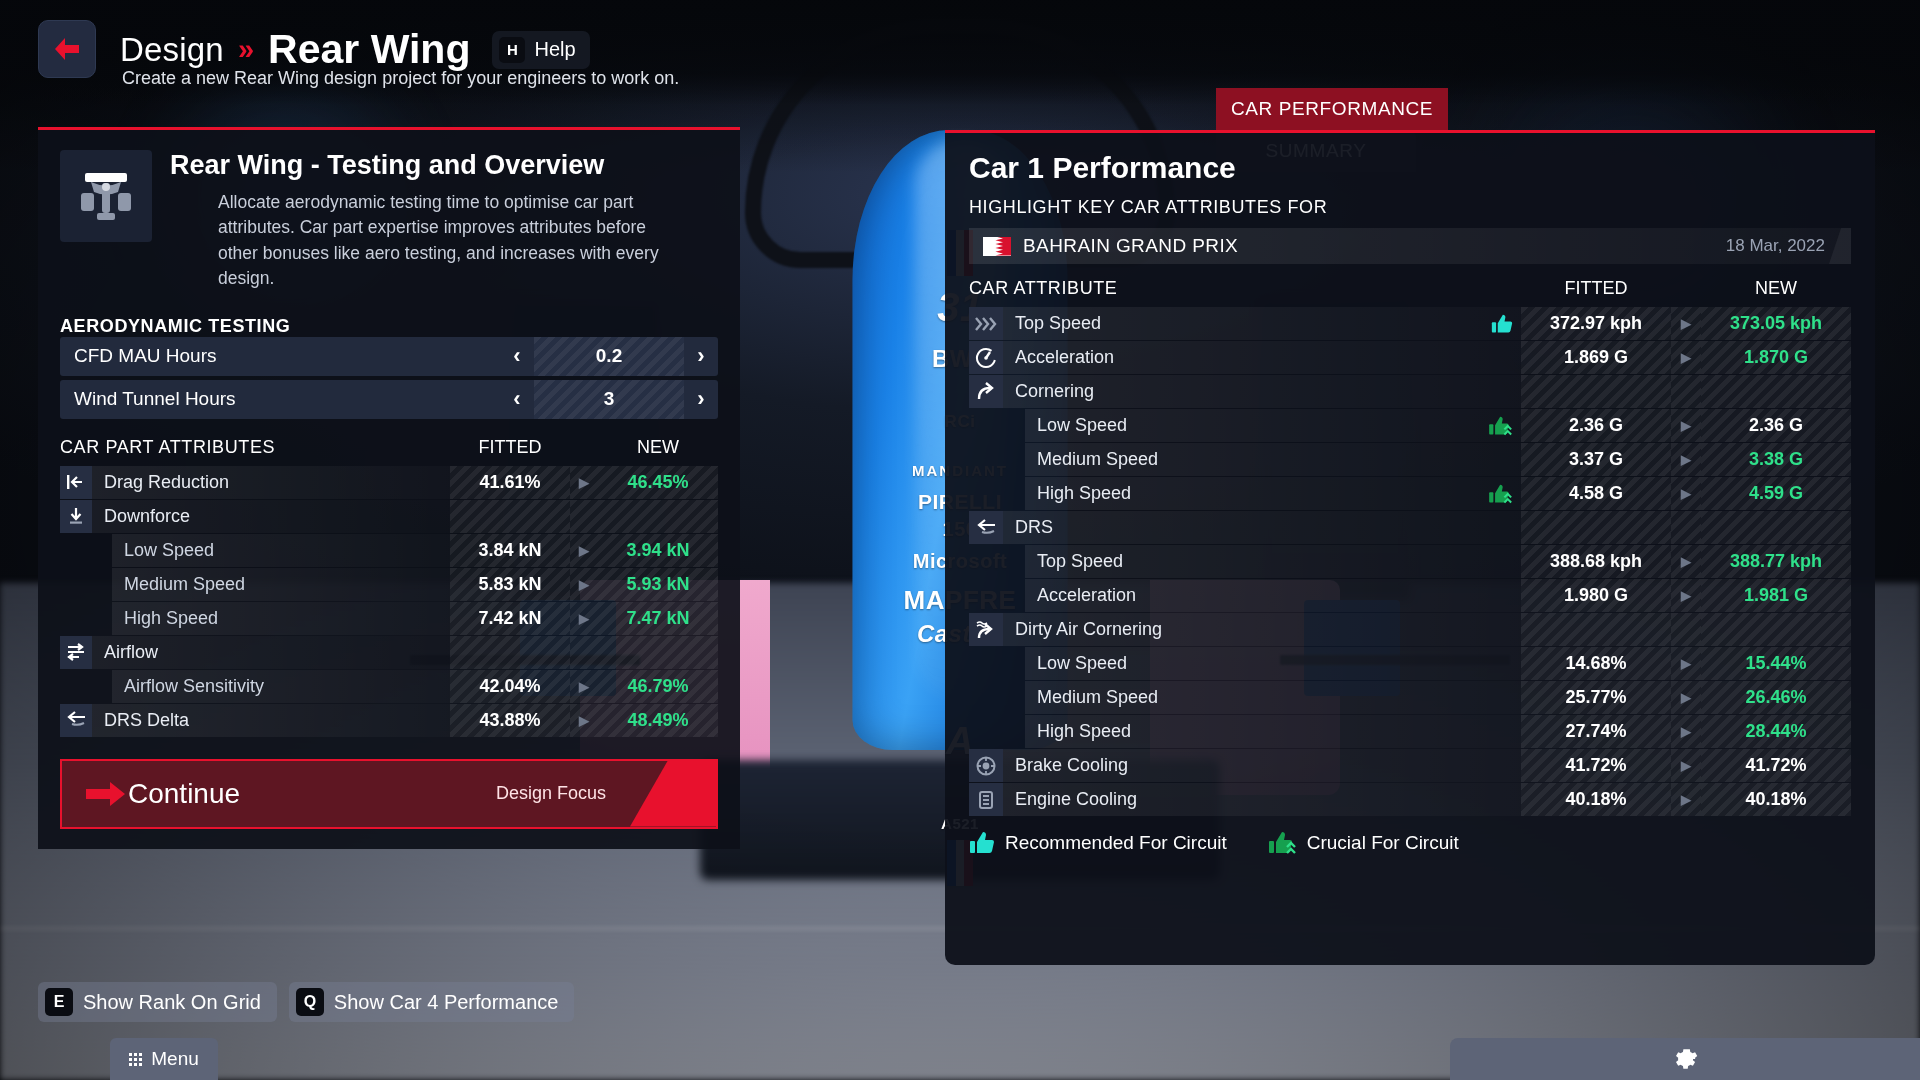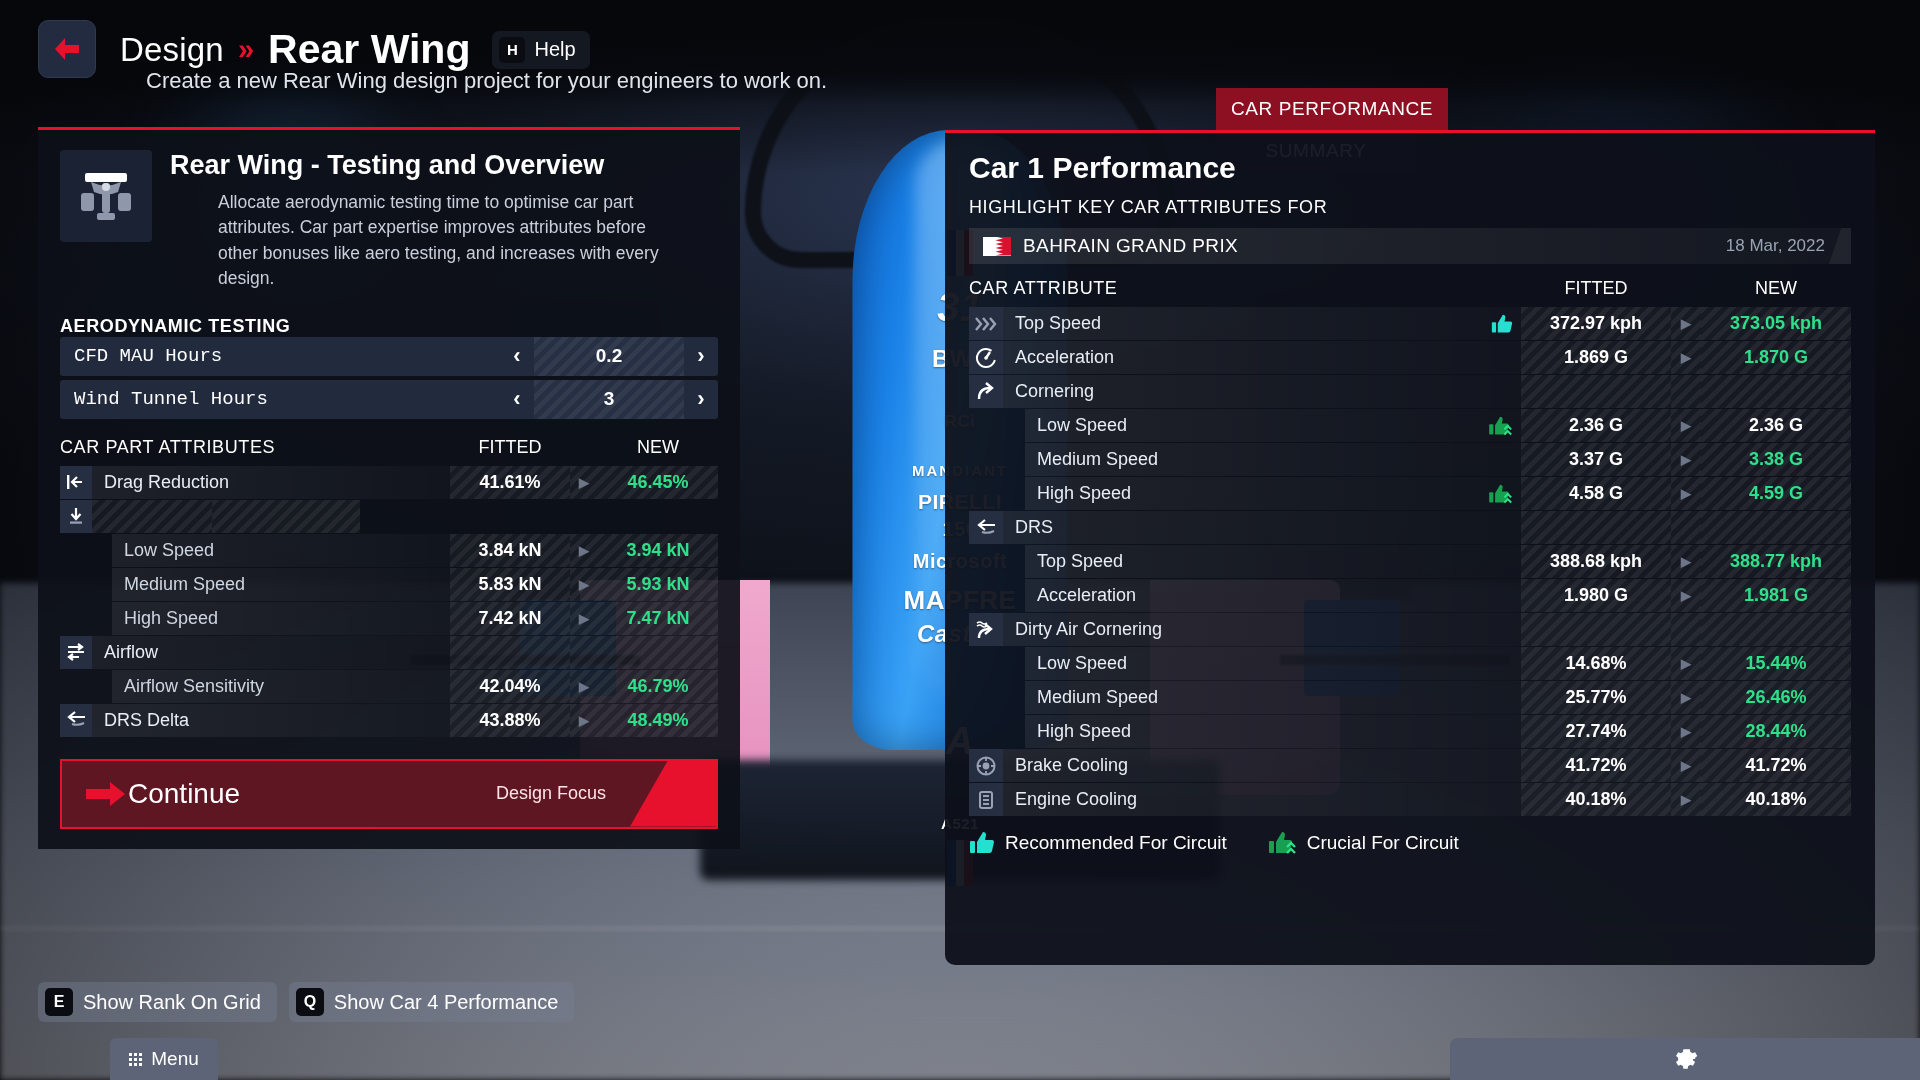--- a/index.html
+++ b/index.html
@@ -110,41 +110,41 @@
   }
   .title-row { position:absolute; left: 120px; top: 26px; display:flex; align-items:center; gap: 14px; }
   .t-main { font-size: 33px; color:#fff; font-weight: 400; letter-spacing:.2px; }
   .t-sep { color:#e8112d; font-size: 29px; font-weight: 700; }
   .t-sub-main { font-size: 41px; color:#fff; font-weight: 700; }
   .help-pill { display:flex; align-items:center; gap:9px; background: rgba(22,26,36,.92);
     border-radius: 7px; padding: 6px 14px 6px 7px; margin-left: 8px; }
   .key-box { display:inline-flex; align-items:center; justify-content:center; min-width: 26px; height: 26px;
     background:#0a0c12; border-radius: 5px; color:#fff; font-size: 15px; font-weight:700; padding: 0 6px; }
   .help-txt { color:#fff; font-size: 20px; }
-  .subtitle { position:absolute; left: 122px; top: 68px; color:#dfe3ea; font-size: 22px; margin-left: 24px; }
+  .subtitle { position:absolute; left: 122px; top: 68px; color:#dfe3ea; font-size: 18px; }
 
   
   .left-panel {
     position:absolute; left: 38px; top: 127px; width: 702px;
     background: rgba(13,16,25,.93);
     border-top: 3px solid #e8112d;
   }
   .lp-head { display:flex; gap: 18px; padding: 20px 22px 8px 22px; }
   .lp-icon { width: 92px; height: 92px; background:#1b2233; border-radius: 4px;
     display:flex; align-items:center; justify-content:center; flex: 0 0 auto; }
   .lp-title { color:#fff; font-size: 27px; font-weight:700; margin-bottom: 9px; }
   .lp-desc { color:#c9cfdb; font-size: 17.5px; line-height: 1.45; max-width: 470px; margin-left: 48px; }
 
   .sec-label { color:#fff; font-size: 18px; letter-spacing:.6px; font-weight:700; padding: 16px 22px 0 22px; }
 
   .stepper-row {
     display:flex; align-items:center; height: 39px; margin: 0 22px 4px 22px;
     background: #222a3d; border-radius: 3px; overflow:hidden;
   }
-  .stepper-label { flex: 1; color:#fff; font-size: 19px; padding-left: 14px; font-family: Liberation Mono, monospace; }
+  .stepper-label { flex: 1; color:#fff; font-size: 19px; padding-left: 14px; }
   .chev { width: 34px; display:flex; align-items:center; justify-content:center; color:#fff; font-size: 22px; font-weight:700; }
   .stepper-val {
     width: 150px; height: 100%; display:flex; align-items:center; justify-content:center;
     color:#fff; font-size: 19px; font-weight:700;
     background-image: repeating-linear-gradient(135deg, rgba(255,255,255,.055) 0 5px, rgba(255,255,255,0) 5px 10px);
     background-color: #262f44;
   }
 
   
   .tbl-head { display:flex; align-items:flex-end; padding: 14px 22px 8px 22px; color:#fff; font-size: 18px; }
@@ -367,20 +367,21 @@
         <span class="cell c-arrow">▶</span>
         <span class="cell c-new">46.45%</span>
       </div>
       <div class="row group">
         <span class="row-icon">
           <svg width="20" height="20" viewBox="0 0 20 20">
             <path d="M10 2 v9 M5.5 8 L10 13 l4.5 -5" stroke="#fff" stroke-width="2.2" fill="none"></path>
             <rect x="4" y="15.5" width="12" height="2.2" fill="#9aa3b4"></rect>
           </svg>
         </span>
+        <span class="row-name">Downforce</span>
         <span class="cell c-fitted"></span>
         <span class="cell c-arrow"></span>
         <span class="cell c-new"></span>
       </div>
       <div class="row">
         <span class="row-icon blank"></span>
         <span class="row-indent"></span>
         <span class="row-name sub">Low Speed</span>
         <span class="cell c-fitted">3.84 kN</span>
         <span class="cell c-arrow">▶</span>

